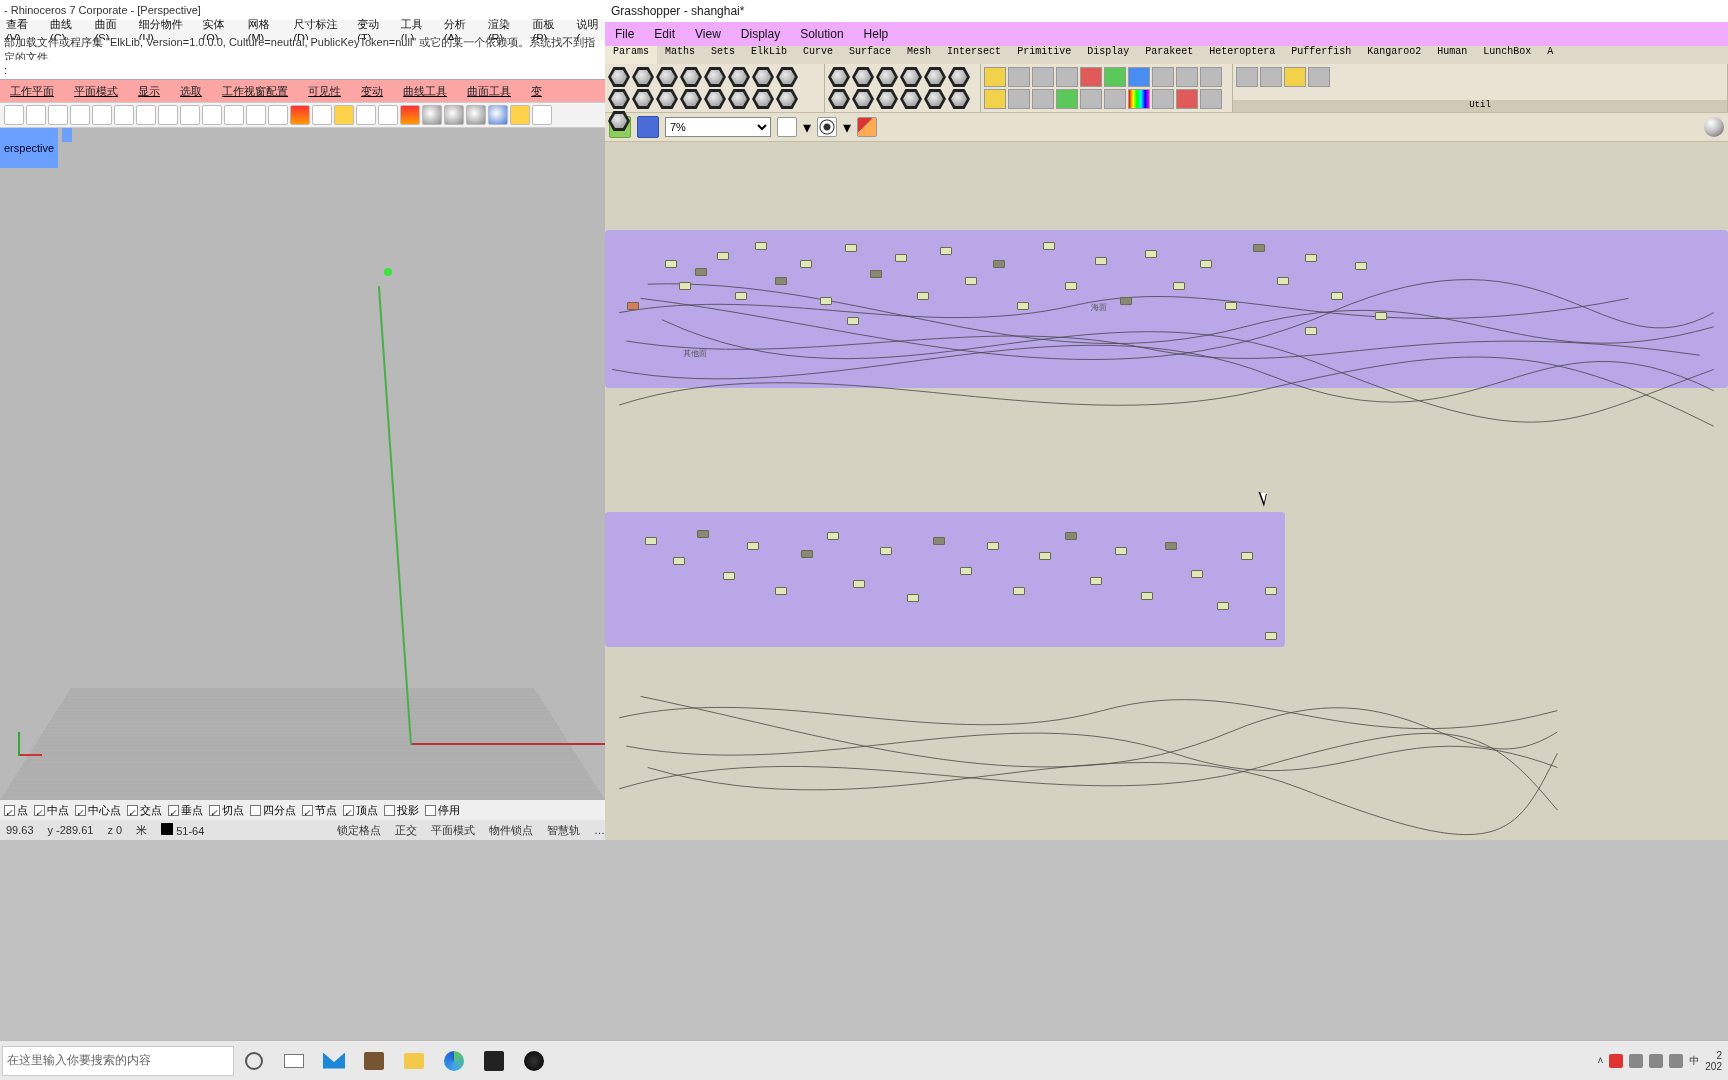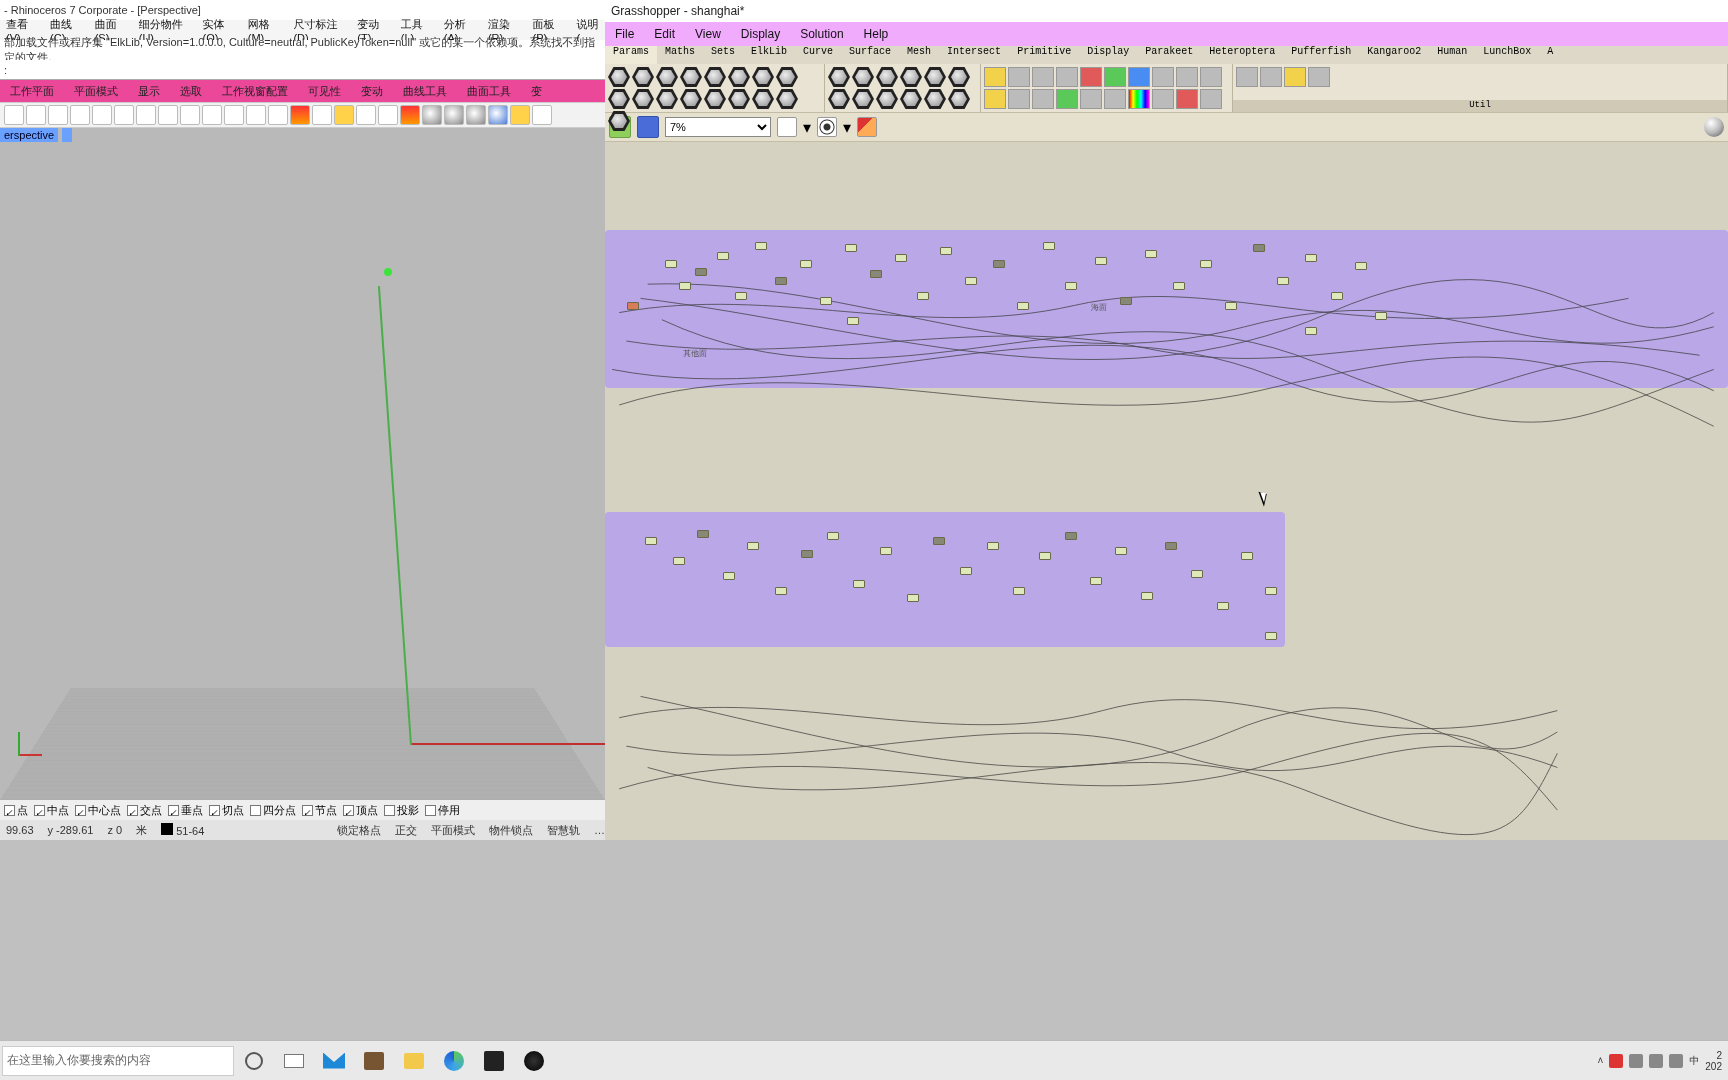--- a/index.html
+++ b/index.html
@@ -8,32 +8,32 @@
 
 .rhino {
   position: absolute; left: 0; top: 0; width: 605px; height: 840px;
   display: flex; flex-direction: column; background: #e8e8e8; justify-content: flex-end;
 }
 .rhino-title { height: 20px; padding-left: 4px; font-size: 11px; color: #333; background: #fff; display: flex; align-items: center; }
 .rhino-menu { height: 20px; background: #f5f5f5; display: flex; align-items: center; font-size: 11px; color: #111; }
 .rhino-menu span { padding: 0 6px; cursor: default; }
 .rhino-cmd { height: 20px; padding-left: 4px; font-size: 11px; background: #fff; color: #333; display: flex; align-items: center; }
 .rhino-cmdin { height: 20px; padding-left: 4px; font-size: 11px; background: #fff; color: #333; display: flex; align-items: center; border-bottom: 1px solid #aaa; }
-.rhino-panel-tabs { height: 22px; background: #ec4899; display: flex; align-items: center; font-size: 11px; }
+.rhino-panel-tabs { height: 22px; background: #fca5a5; display: flex; align-items: center; font-size: 11px; text-decoration: underline; }
 .rhino-panel-tabs span { padding: 0 10px; color: #222; }
 .rhino-toolbar { height: 26px; background: #f2f2f2; border-top: 1px solid #ccc; border-bottom: 1px solid #ccc; display: flex; align-items: center; gap: 2px; padding: 0 4px; }
 .tb-icon { width: 20px; height: 20px; background: #fff; border: 1px solid #bbb; border-radius: 2px; }
 .tb-icon.c1 { background: linear-gradient(#f33,#f90); }
 .tb-icon.c2 { background: radial-gradient(circle at 40% 40%, #fff, #888); }
 .tb-icon.c3 { background: radial-gradient(circle at 40% 40%, #fff, #4a7bd8); }
 .tb-icon.c4 { background: #ffd24a; }
 .rhino-viewport { flex: 1; position: relative; background: #b9b9b9; }
 .vp-label {
   position: absolute; left: 0; top: 0; background: #6aa0ff; color: #002; font-size: 11px;
-  padding: 1px 4px;
+  padding: 14px 4px;
 }
 .vp-drop { position: absolute; left: 62px; top: 0; width: 10px; height: 14px; background: #6aa0ff; }
 .vp-ground {
   position: absolute; left: 0; right: 0; bottom: 0; height: 310px;
   background: repeating-linear-gradient(0deg,#a8a8a8 0 2px,#acacac 2px 10px),
               repeating-linear-gradient(90deg,#a8a8a8 0 2px,#acacac 2px 10px);
   transform: perspective(900px) rotateX(62deg); transform-origin: bottom center;
   opacity: .7;
 }
 .axis-x { position: absolute; left: 410px; bottom: 55px; width: 200px; height: 2px; background: #c03030; }

